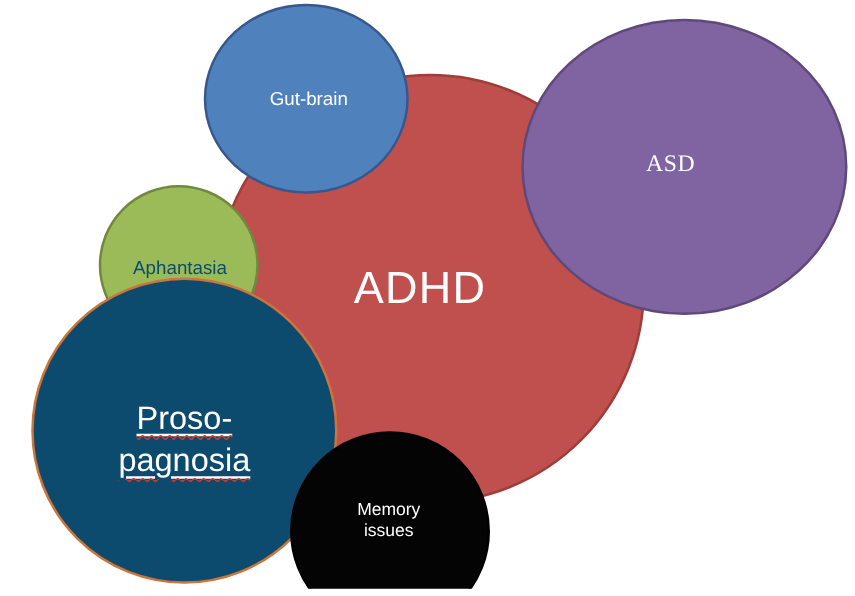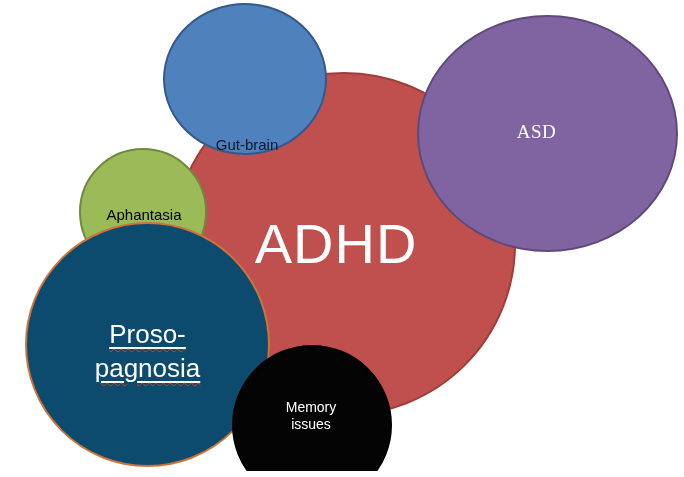--- a/index.html
+++ b/index.html
@@ -31,21 +31,21 @@
     box-sizing: border-box;
     display: flex;
     align-items: center;
     justify-content: center;
     text-align: center;
     color: #ffffff;
   }
   .lbl { white-space: nowrap; }
 
   
-  .b-adhd  { left: 172px; top:  72px; width: 344px; height: 344px; font-size: 56px; }
+  .b-adhd  { left: 172px; top:  59px; width: 344px; height: 344px; font-size: 36px; }
   .b-adhd .lbl { transform: translate(-8px, -1px); letter-spacing: 1px; }
 
   .b-gut   { left: 163px; top:   3px; width: 164px; height: 152px; font-size: 15px; }
   .b-gut .lbl { transform: translate(2px, 0); }
 
   .b-asd   { left: 417px; top:  15px; width: 261px; height: 237px; font-size: 19px; letter-spacing: 0.5px; }
   .b-asd .lbl { transform: translate(-11px, -2px); font-family: Liberation Serif, serif; }
 
   .b-aph   { left:  79px; top: 148px; width: 128px; height: 128px; font-size: 15px; }
   .b-aph .lbl { transform: translate(1px, 2px); }
@@ -72,29 +72,29 @@
 </head>
 <body>
 
 <div class="stage">
   <div class="slide-clip">
 
     <div class="bubble b-adhd" style="background: rgb(192, 80, 77); border-color: rgb(158, 61, 57); color: rgb(255, 255, 255);">
       <div class="lbl">ADHD</div>
     </div>
 
-    <div class="bubble b-gut" style="background: rgb(79, 129, 189); border-color: rgb(54, 88, 140); color: #0f172a; align-items: flex-end;">
+    <div class="bubble b-gut" style="background: rgb(79, 129, 189); border-color: rgb(54, 88, 140); color: #ffffff;">
       <div class="lbl">Gut-brain</div>
     </div>
 
     <div class="bubble b-asd" style="background: rgb(128, 100, 162); border-color: rgb(95, 73, 122); color: rgb(255, 255, 255);">
       <div class="lbl">ASD</div>
     </div>
 
-    <div class="bubble b-aph" style="background: rgb(155, 187, 89); border-color: rgb(113, 137, 63); color: #000000;">
+    <div class="bubble b-aph" style="background: rgb(155, 187, 89); border-color: rgb(113, 137, 63); color: #0c4a6e;">
       <div class="lbl">Aphantasia</div>
     </div>
 
     <div class="bubble b-proso" style="background: #0c4a6e; border-color: rgb(204, 116, 57); color: rgb(255, 255, 255);">
       <div class="lbl">
         <span class="u-solid"><span class="u-wavy" style="text-decoration-color: rgb(232, 53, 28);">Proso-</span></span>
         <br>
         <span class="u-solid"><span class="u-wavy" style="text-decoration-color: rgb(232, 53, 28);">pagnosia</span></span>
       </div>
     </div>

